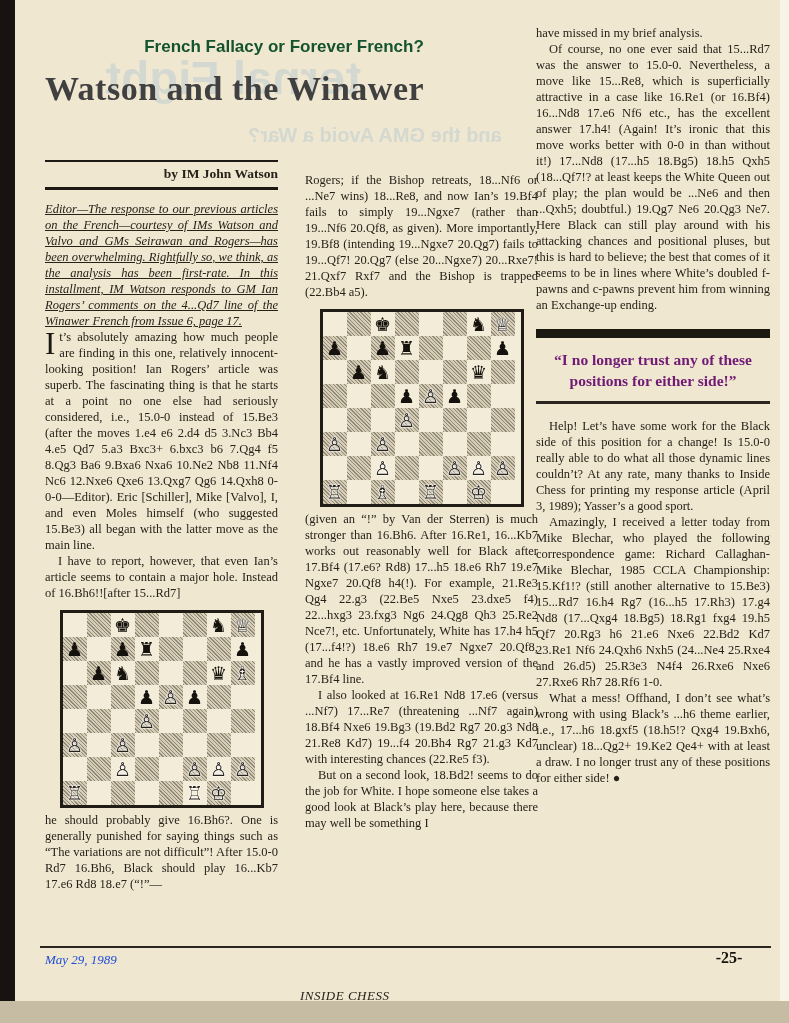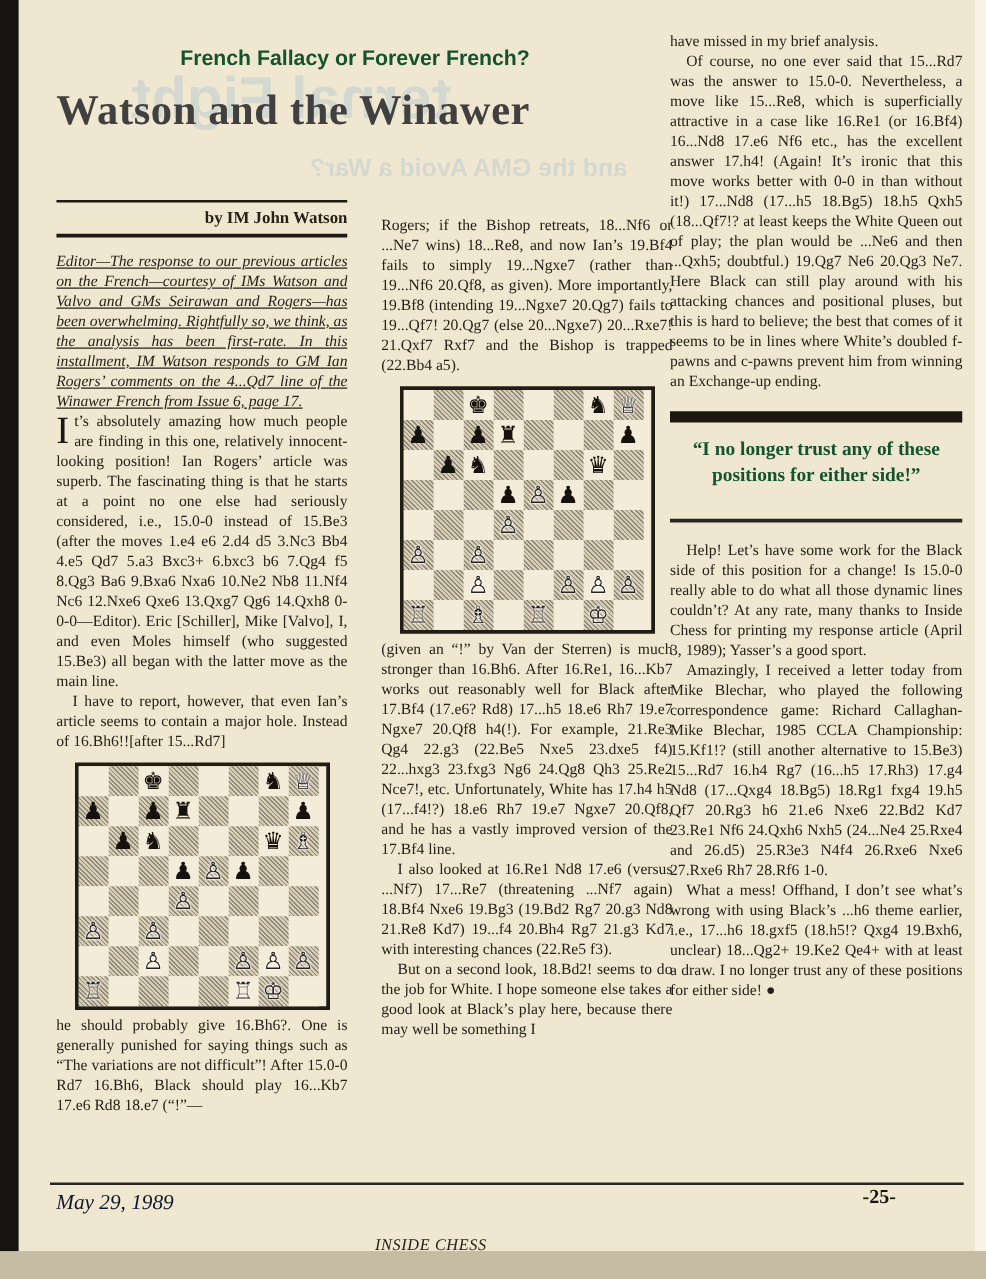--- a/index.html
+++ b/index.html
@@ -38,27 +38,27 @@
   .sq{display:flex;align-items:center;justify-content:center;font-family:"DejaVu Sans",sans-serif;
       font-size:19px;line-height:24px;}
   .sq.dark{background:repeating-linear-gradient(45deg,#8f897a 0,#8f897a 1px,#d6cdb4 1px,#d6cdb4 2.6px);}
   .sq.light{background:#f3ecd8;}
   .sq.bp{color:#15120d;}
   .sq.wp{color:#26211a;text-shadow:0 0 2px #fff,0 0 2px #fff,0 0 2px #fff;}
 
   .pullquote{margin:16px 0 14px 0;}
   .pq-bar{height:9px;background:#1b1812;}
   .pq-text{font-weight:bold;font-size:15.5px;line-height:21px;text-align:center;
-           padding:11px 6px 24px 6px;border-bottom:3px solid #2a2520;color:#14532d;}
+           padding:11px 6px 10px 6px;border-bottom:3px solid #2a2520;color:#701a75;}
 
   .footer-rule{position:absolute;left:40px;top:946px;width:731px;height:2px;background:#2a2620;}
-  .footer-date{position:absolute;left:45px;top:952px;font-style:italic;font-size:17px;color:#0f172a;}
+  .footer-date{position:absolute;left:45px;top:952px;font-style:italic;font-size:13px;color:#1d4ed8;}
   .footer-mag{position:absolute;left:300px;top:952px;width:210px;text-align:left;
               font-style:italic;font-size:13px;letter-spacing:.5px;color:#26221a;margin-top:36px;}
-  .footer-page{position:absolute;left:690px;top:949px;width:78px;text-align:left;
+  .footer-page{position:absolute;left:690px;top:949px;width:78px;text-align:center;
                font-weight:bold;font-size:16px;color:#17130e;}
 </style>
 </head>
 <body>
 
 <div class="page">
   <div class="edge-left"></div>
   <div class="paper"></div>
   <div class="edge-right"></div>
   <div class="bottom-strip"></div>

